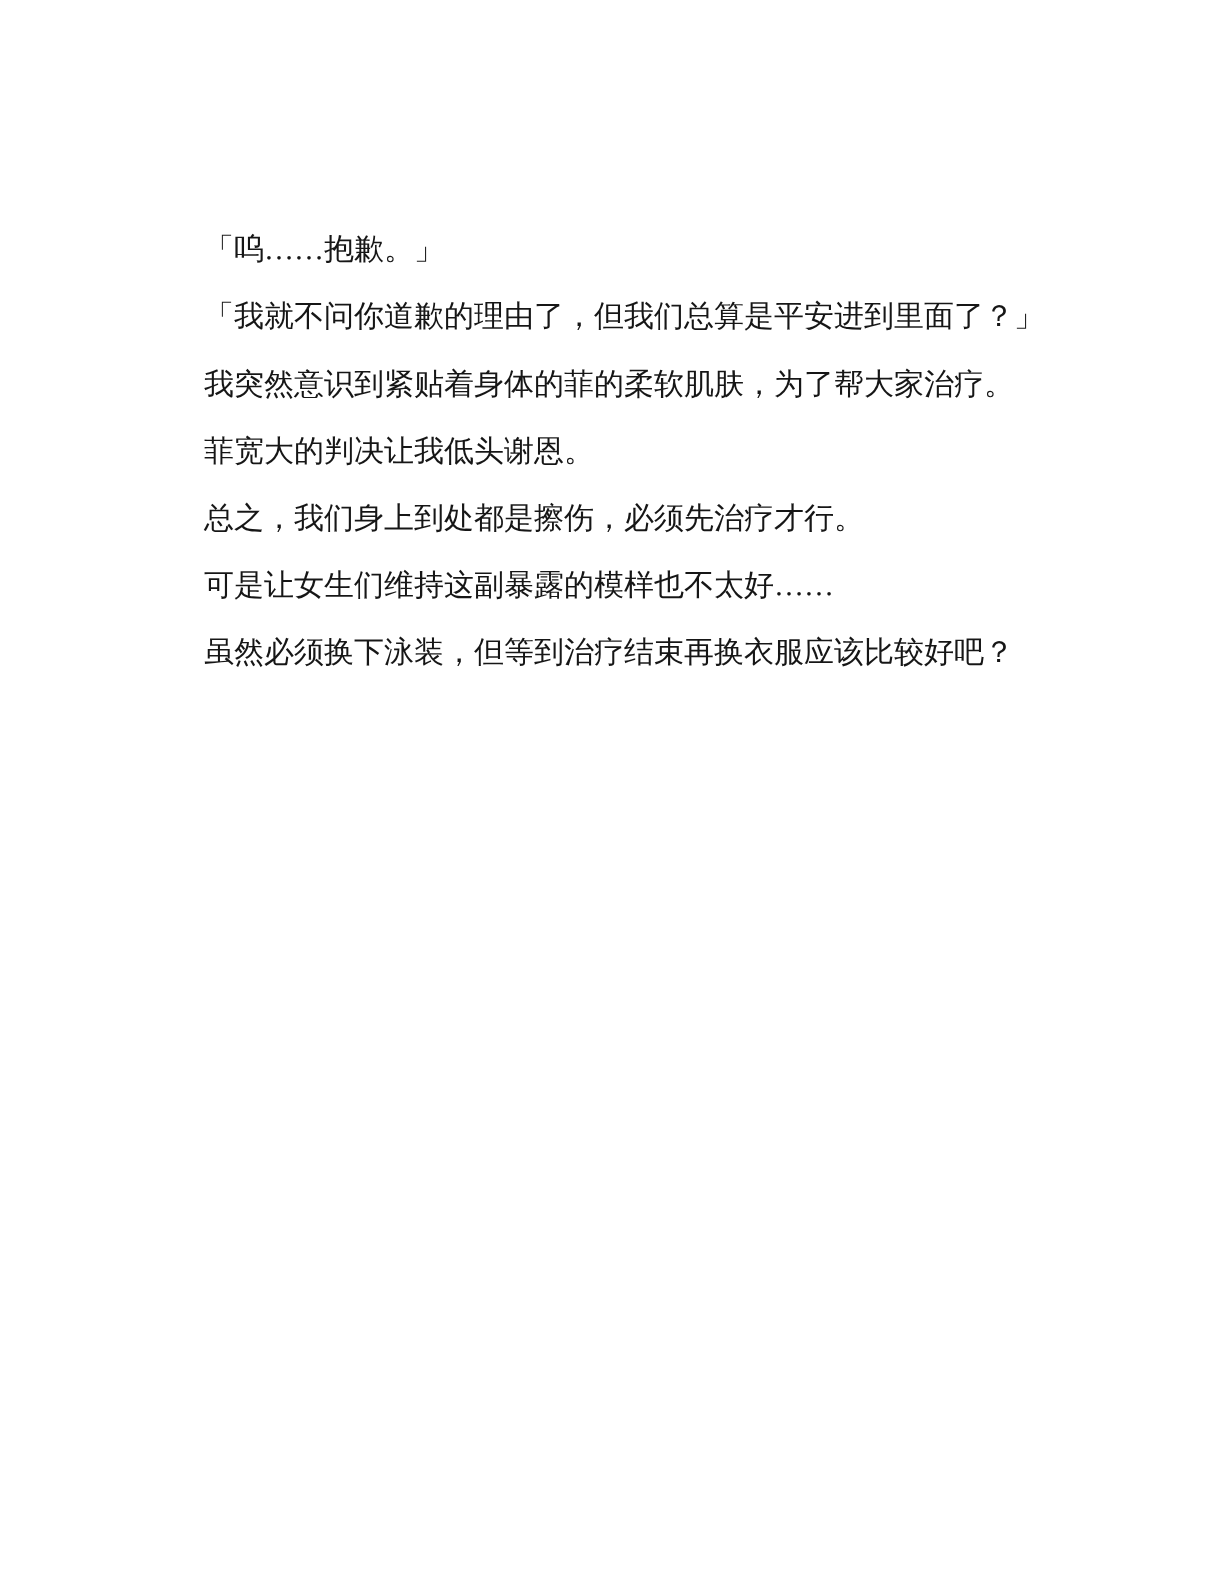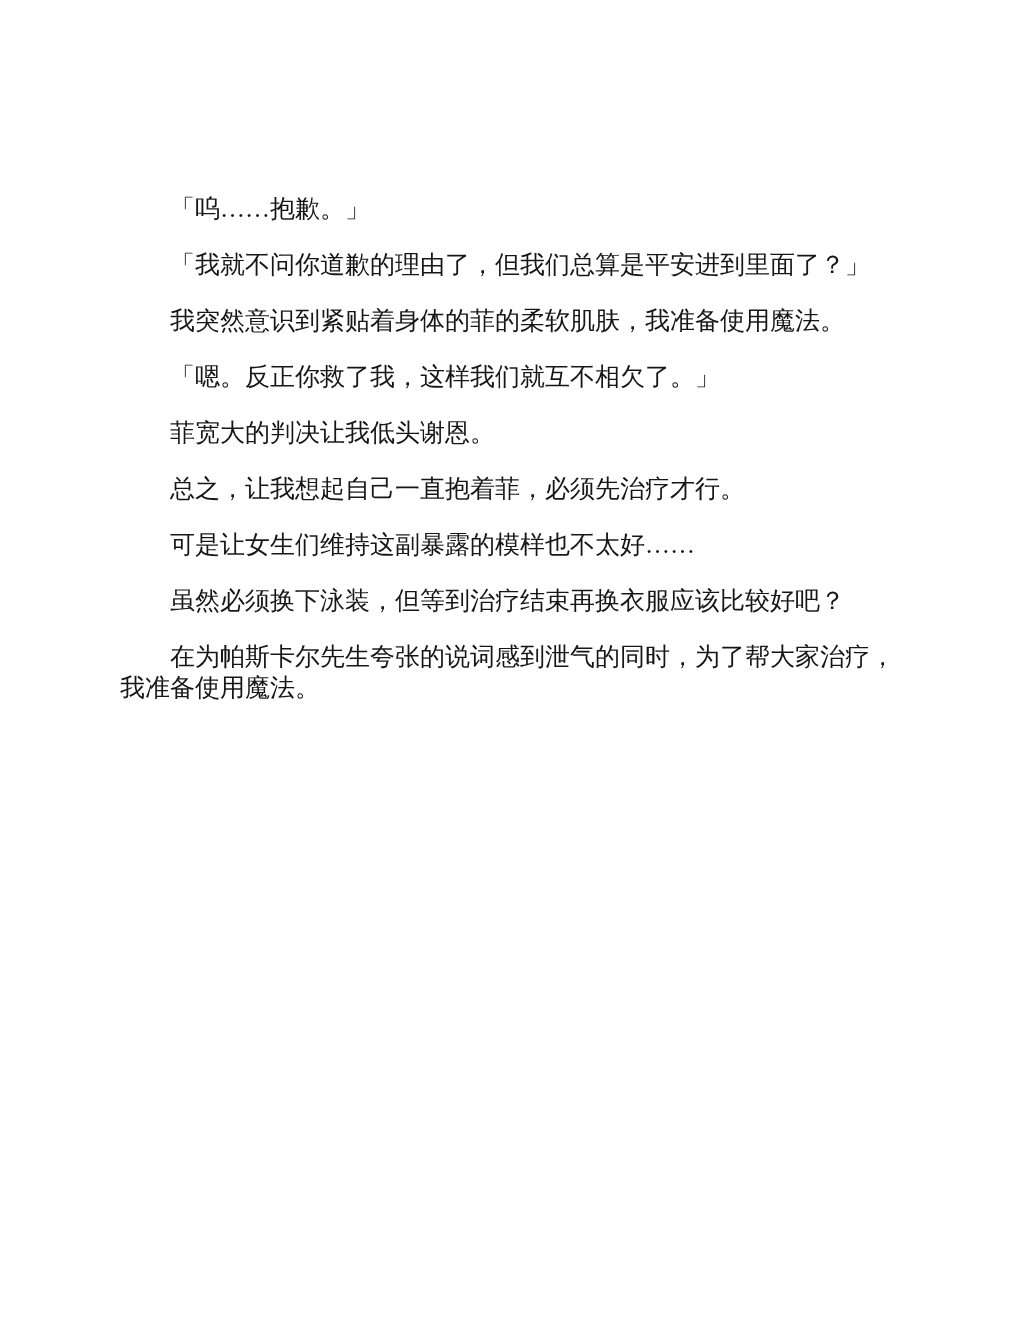--- a/index.html
+++ b/index.html
@@ -30,20 +30,18 @@
       word-break: normal;
       line-break: strict;
     }
   </style>
 </head>
 <body>
 
 <div class="page">
   <p>「呜……抱歉。」</p>
   <p>「我就不问你道歉的理由了，但我们总算是平安进到里面了？」</p>
-  <p>我突然意识到紧贴着身体的菲的柔软肌肤，我准备使用魔法。</p>
-  <p>「嗯。反正你救了我，这样我们就互不相欠了。」</p>
+  <p>我突然意识到紧贴着身体的菲的柔软肌肤，为了帮大家治疗。</p>
   <p>菲宽大的判决让我低头谢恩。</p>
-  <p>总之，让我想起自己一直抱着菲，必须先治疗才行。</p>
+  <p>总之，我们身上到处都是擦伤，必须先治疗才行。</p>
   <p>可是让女生们维持这副暴露的模样也不太好……</p>
   <p>虽然必须换下泳装，但等到治疗结束再换衣服应该比较好吧？</p>
-  <p>在为帕斯卡尔先生夸张的说词感到泄气的同时，为了帮大家治疗，我准备使用魔法。</p>
 </div>
 
 </body></html>

